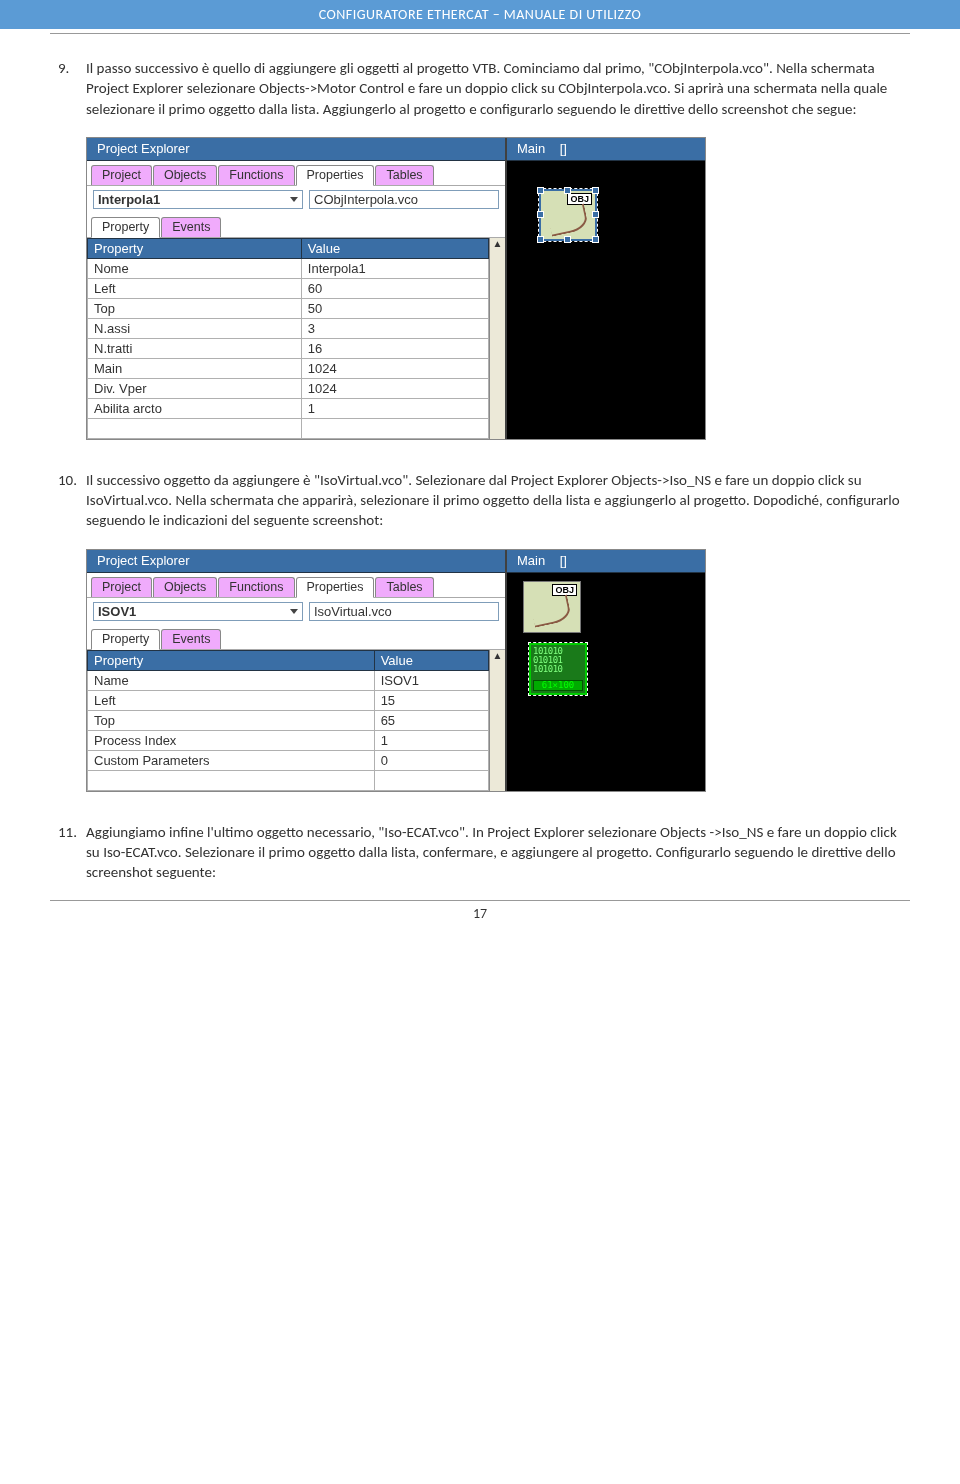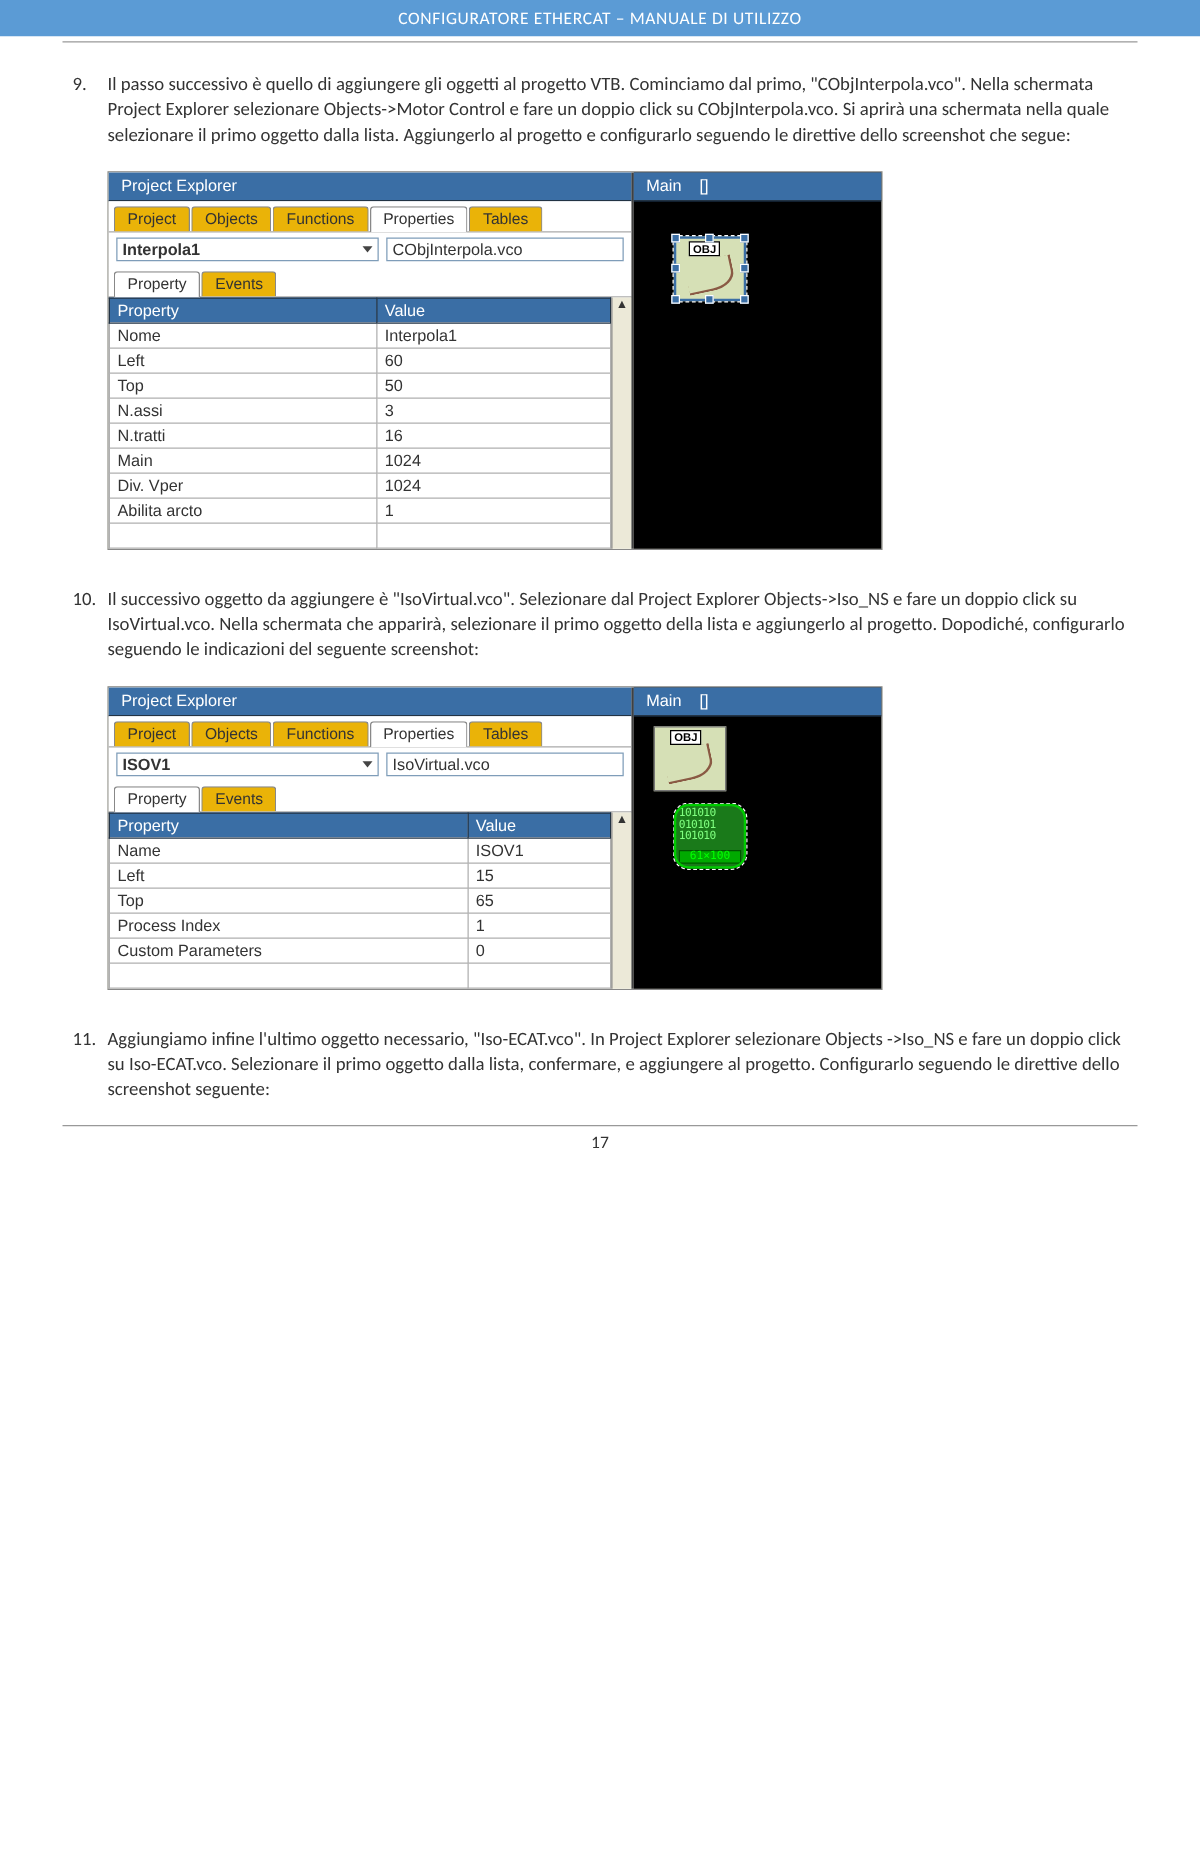--- a/index.html
+++ b/index.html
@@ -64,21 +64,21 @@
     align-items: flex-end;
     padding: 4px 4px 0 4px;
     background: #fff;
   }
   .tab {
     border: 1px solid #888;
     border-bottom: none;
     border-radius: 3px 3px 0 0;
     padding: 2px 10px 3px 10px;
     margin-right: 1px;
-    background: #eab308;
+    background: #f0abfc;
     font-size: 12.5px;
     position: relative;
   }
   .tab.active {
     background: #fff;
     border-bottom: 1px solid #fff;
     margin-bottom: -1px;
     z-index: 2;
   }
   .obj-row {
@@ -177,21 +177,21 @@
     border: 1px solid #fff;
   }
   .h-tl { top:-4px; left:-4px; } .h-tr { top:-4px; right:-4px; }
   .h-bl { bottom:-4px; left:-4px; } .h-br { bottom:-4px; right:-4px; }
   .h-tc { top:-4px; left:50%; margin-left:-4px; }
   .h-bc { bottom:-4px; left:50%; margin-left:-4px; }
   .h-ml { left:-4px; top:50%; margin-top:-4px; }
   .h-mr { right:-4px; top:50%; margin-top:-4px; }
   .obj-label {
     position: absolute;
-    top: 2px; right: 19px;
+    top: 2px; right: 3px;
     font-size: 9px;
     font-weight: bold;
     background: #fff;
     border: 1px solid #000;
     padding: 0 2px;
     color: #000;
     text-align: center;
   }
   .obj-swoosh {
     position: absolute;
@@ -416,21 +416,21 @@
     </div>
     <div class="right-pane">
       <div class="right-title">
         <span>Main</span>&nbsp;&nbsp;&nbsp;&nbsp;<span>[]</span>
       </div>
       <div class="canvas-area">
         <div class="obj-unsel" style="margin-left:10px;">
           <span class="obj-label">OBJ</span>
           <span class="obj-swoosh"></span>
         </div>
-        <div class="obj-green selected" style="margin-left:26px; outline:1px dashed #fff;border-radius:12px;">
+        <div class="obj-green selected" style="margin-left:16px; outline:1px dashed #fff;">
           <div class="bits">101010</div>
           <div class="bits">010101</div>
           <div class="bits">101010</div>
           <div class="lbl">61×100</div>
           <span class="handle h-tl"></span>
           <span class="handle h-tr"></span>
           <span class="handle h-bl"></span>
           <span class="handle h-br"></span>
           <span class="handle h-tc"></span>
           <span class="handle h-bc"></span>

